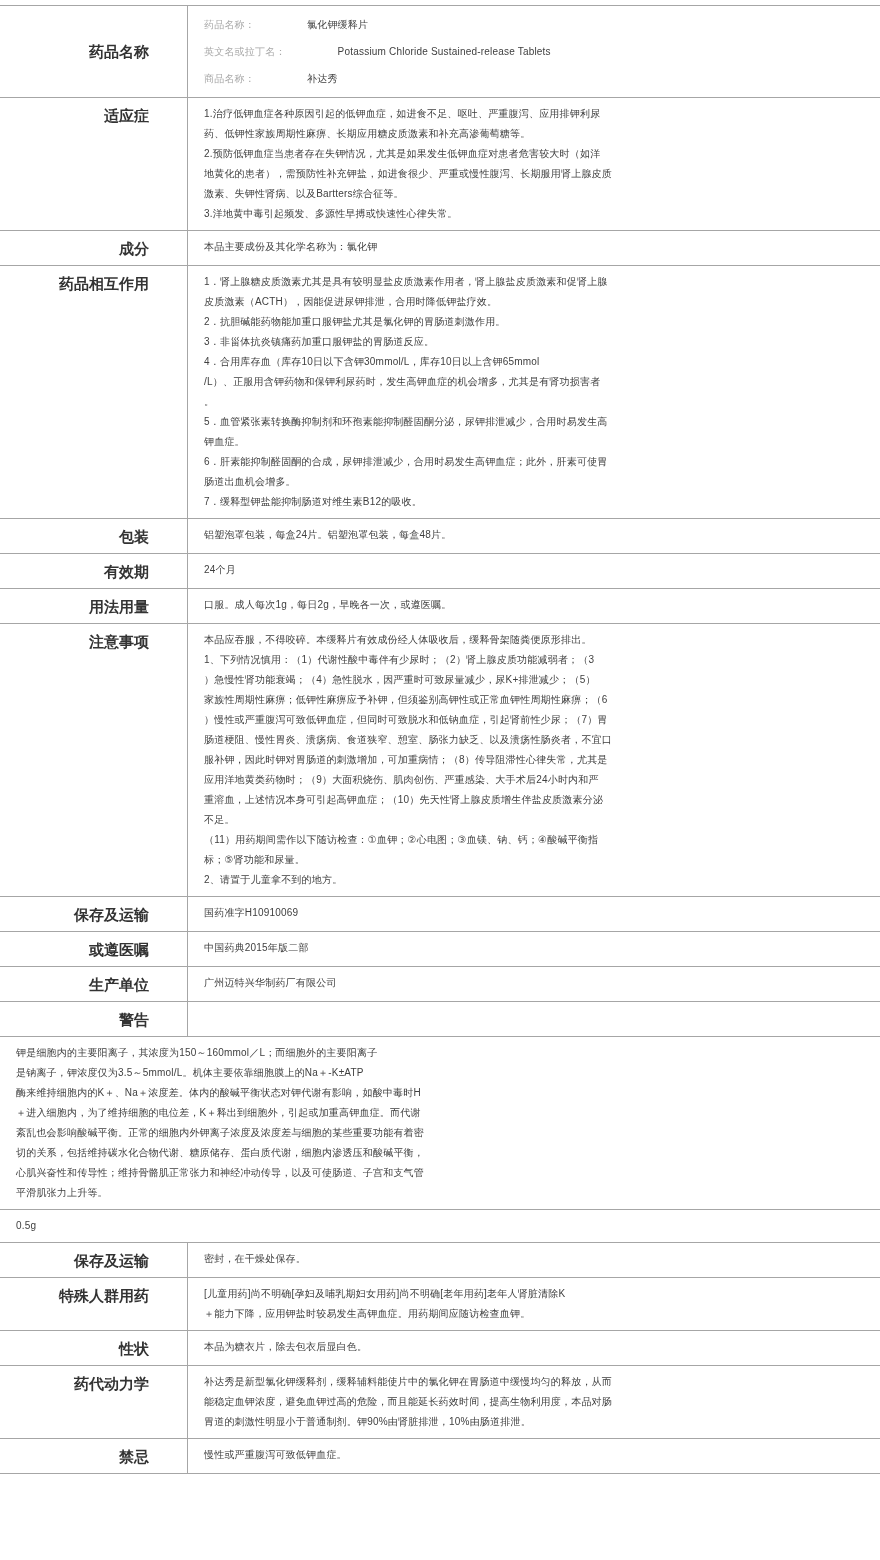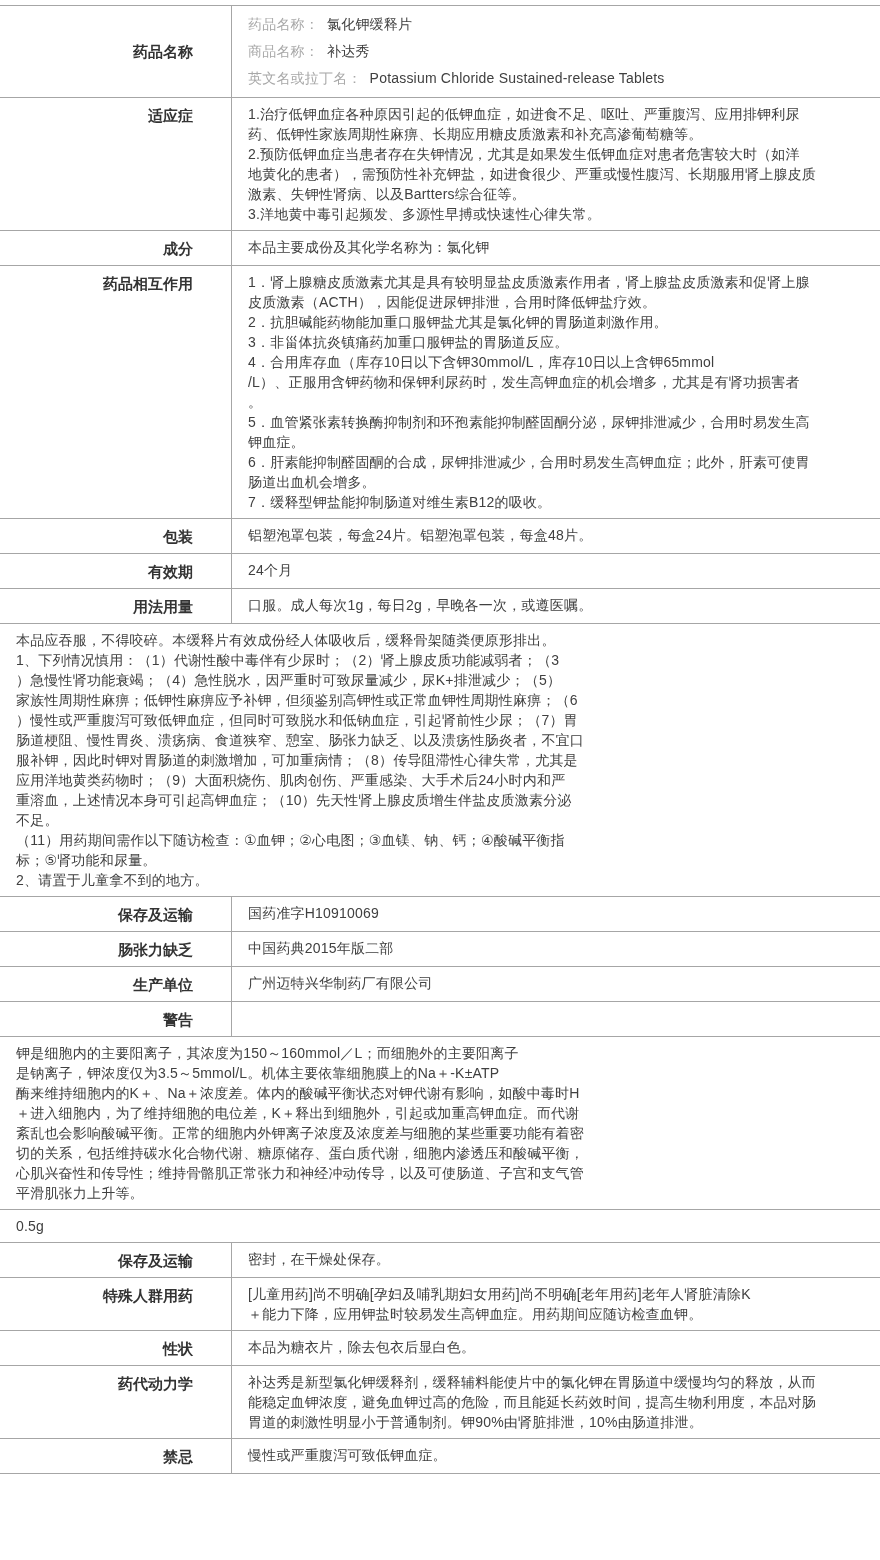--- a/index.html
+++ b/index.html
@@ -17,71 +17,71 @@
   .doc{
     margin-top:5px;
     border-top:1px solid var(--border);
   }
   .row{
     display:flex;
     align-items:stretch;
     border-bottom:1px solid var(--border);
   }
   .label-cell{
-    width:232px;
+    width:188px;
     box-sizing:border-box;
     border-right:1px solid var(--border);
     padding:8px 38px 6px 0;
     text-align:right;
     font-weight:bold;
     font-size:15px;
     line-height:20px;
     color:var(--label-text);
     flex:0 0 auto;
   }
   .content-cell{
     flex:1 1 auto;
     box-sizing:border-box;
     padding:6px 18px 6px 16px;
-    font-size:14px;
+    font-size:10px;
     line-height:20px;
     color:var(--content-text);
     white-space:pre-line;
     letter-spacing:0.2px;
   }
   
   .name-row .label-cell{
     display:flex;align-items:center;justify-content:flex-end;
     padding-top:0;padding-bottom:0;
   }
   .name-row .content-cell{padding-top:5px;padding-bottom:5px;}
   .name-line{
     display:flex;
     align-items:baseline;
     line-height:27px;
     white-space:normal;
   }
   .field-label{color:var(--muted);margin-right:8px;flex:0 0 auto;}
-  .field-value{color:var(--content-text);}
+  .field-value{color:var(--content-text);margin-left:44px;}
 </style>
 </head>
 <body>
 
 <div class="doc">
     <div class="row name-row">
       <div class="label-cell">药品名称</div>
       <div class="content-cell"><div class="name-line">
           <span class="field-label">药品名称：</span>
           <span class="field-value">氯化钾缓释片</span>
         </div><div class="name-line">
+          <span class="field-label">英文名或拉丁名：</span>
+          <span class="field-value">Potassium Chloride Sustained-release Tablets</span>
+        </div><div class="name-line">
           <span class="field-label">商品名称：</span>
           <span class="field-value">补达秀</span>
-        </div><div class="name-line">
-          <span class="field-label">英文名或拉丁名：</span>
-          <span class="field-value">Potassium Chloride Sustained-release Tablets</span>
         </div></div>
     </div>
     <div class="row">
       <div class="label-cell">适应症</div>
       <div class="content-cell">1.治疗低钾血症各种原因引起的低钾血症，如进食不足、呕吐、严重腹泻、应用排钾利尿
 药、低钾性家族周期性麻痹、长期应用糖皮质激素和补充高渗葡萄糖等。
 2.预防低钾血症当患者存在失钾情况，尤其是如果发生低钾血症对患者危害较大时（如洋
 地黄化的患者），需预防性补充钾盐，如进食很少、严重或慢性腹泻、长期服用肾上腺皮质
 激素、失钾性肾病、以及Bartters综合征等。
 3.洋地黄中毒引起频发、多源性早搏或快速性心律失常。</div>
@@ -111,40 +111,41 @@
     </div>
     <div class="row">
       <div class="label-cell">有效期</div>
       <div class="content-cell">24个月</div>
     </div>
     <div class="row">
       <div class="label-cell">用法用量</div>
       <div class="content-cell">口服。成人每次1g，每日2g，早晚各一次，或遵医嘱。</div>
     </div>
     <div class="row">
+      <div class="label-cell">注意事项</div>
       <div class="content-cell">本品应吞服，不得咬碎。本缓释片有效成份经人体吸收后，缓释骨架随粪便原形排出。
 1、下列情况慎用：（1）代谢性酸中毒伴有少尿时；（2）肾上腺皮质功能减弱者；（3
 ）急慢性肾功能衰竭；（4）急性脱水，因严重时可致尿量减少，尿K+排泄减少；（5）
 家族性周期性麻痹；低钾性麻痹应予补钾，但须鉴别高钾性或正常血钾性周期性麻痹；（6
 ）慢性或严重腹泻可致低钾血症，但同时可致脱水和低钠血症，引起肾前性少尿；（7）胃
 肠道梗阻、慢性胃炎、溃疡病、食道狭窄、憩室、肠张力缺乏、以及溃疡性肠炎者，不宜口
 服补钾，因此时钾对胃肠道的刺激增加，可加重病情；（8）传导阻滞性心律失常，尤其是
 应用洋地黄类药物时；（9）大面积烧伤、肌肉创伤、严重感染、大手术后24小时内和严
 重溶血，上述情况本身可引起高钾血症；（10）先天性肾上腺皮质增生伴盐皮质激素分泌
 不足。
 （11）用药期间需作以下随访检查：①血钾；②心电图；③血镁、钠、钙；④酸碱平衡指
 标；⑤肾功能和尿量。
 2、请置于儿童拿不到的地方。</div>
     </div>
     <div class="row">
       <div class="label-cell">保存及运输</div>
       <div class="content-cell">国药准字H10910069</div>
     </div>
     <div class="row">
-      <div class="label-cell">肠张力缺乏</div>
+      <div class="label-cell">或遵医嘱</div>
       <div class="content-cell">中国药典2015年版二部</div>
     </div>
     <div class="row">
       <div class="label-cell">生产单位</div>
       <div class="content-cell">广州迈特兴华制药厂有限公司</div>
     </div>
     <div class="row">
       <div class="label-cell">警告</div>
       <div class="content-cell"></div>
     </div>

